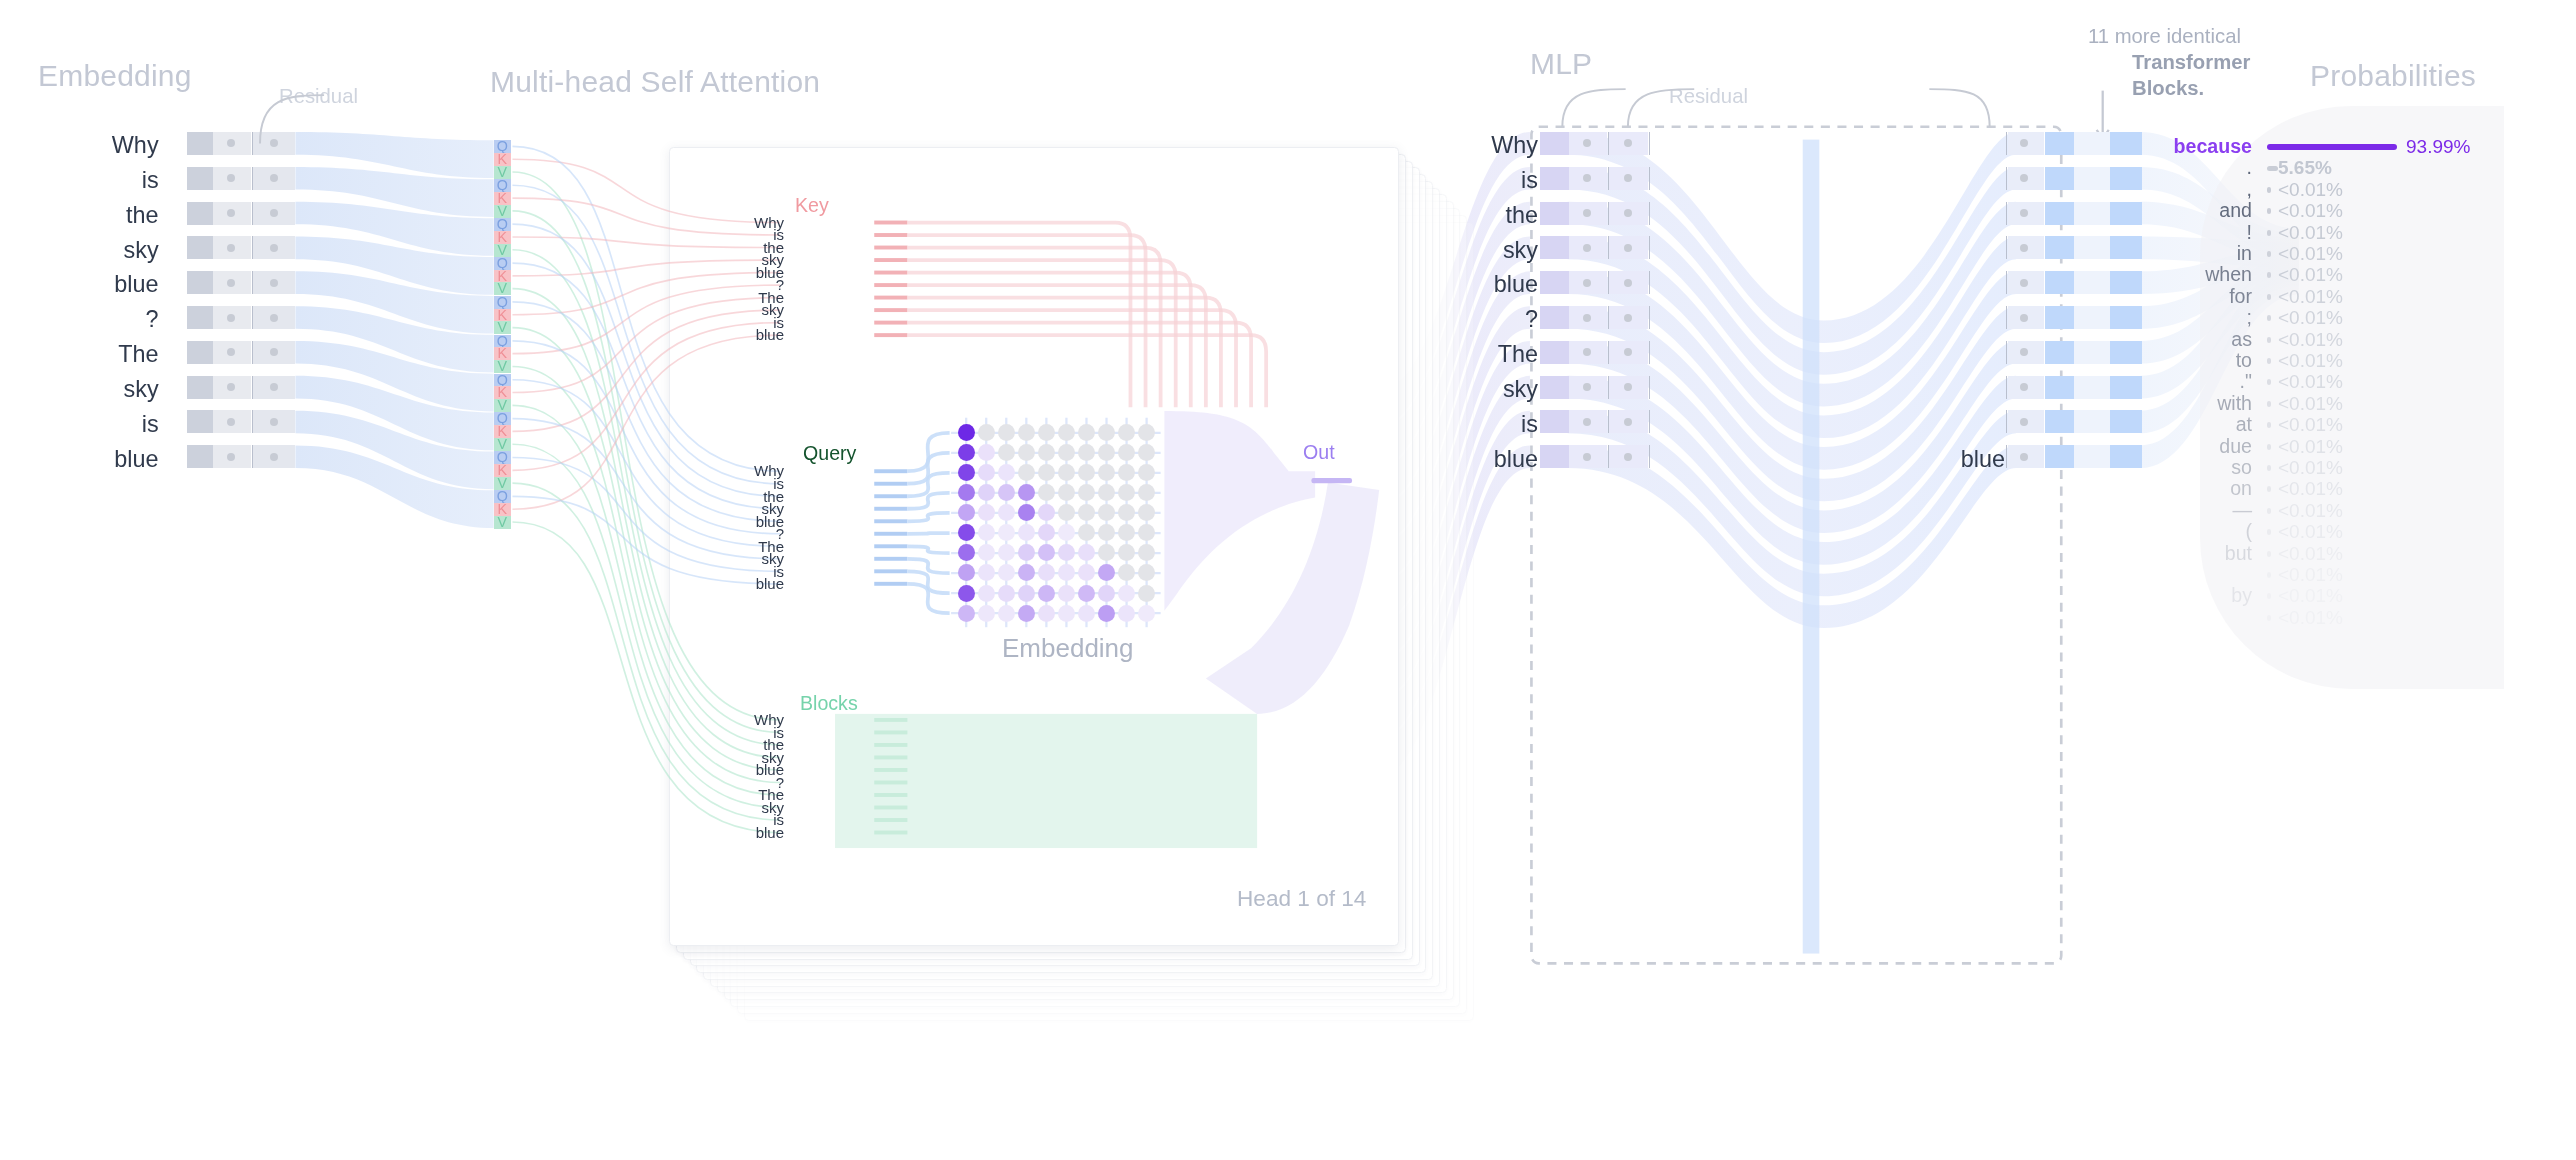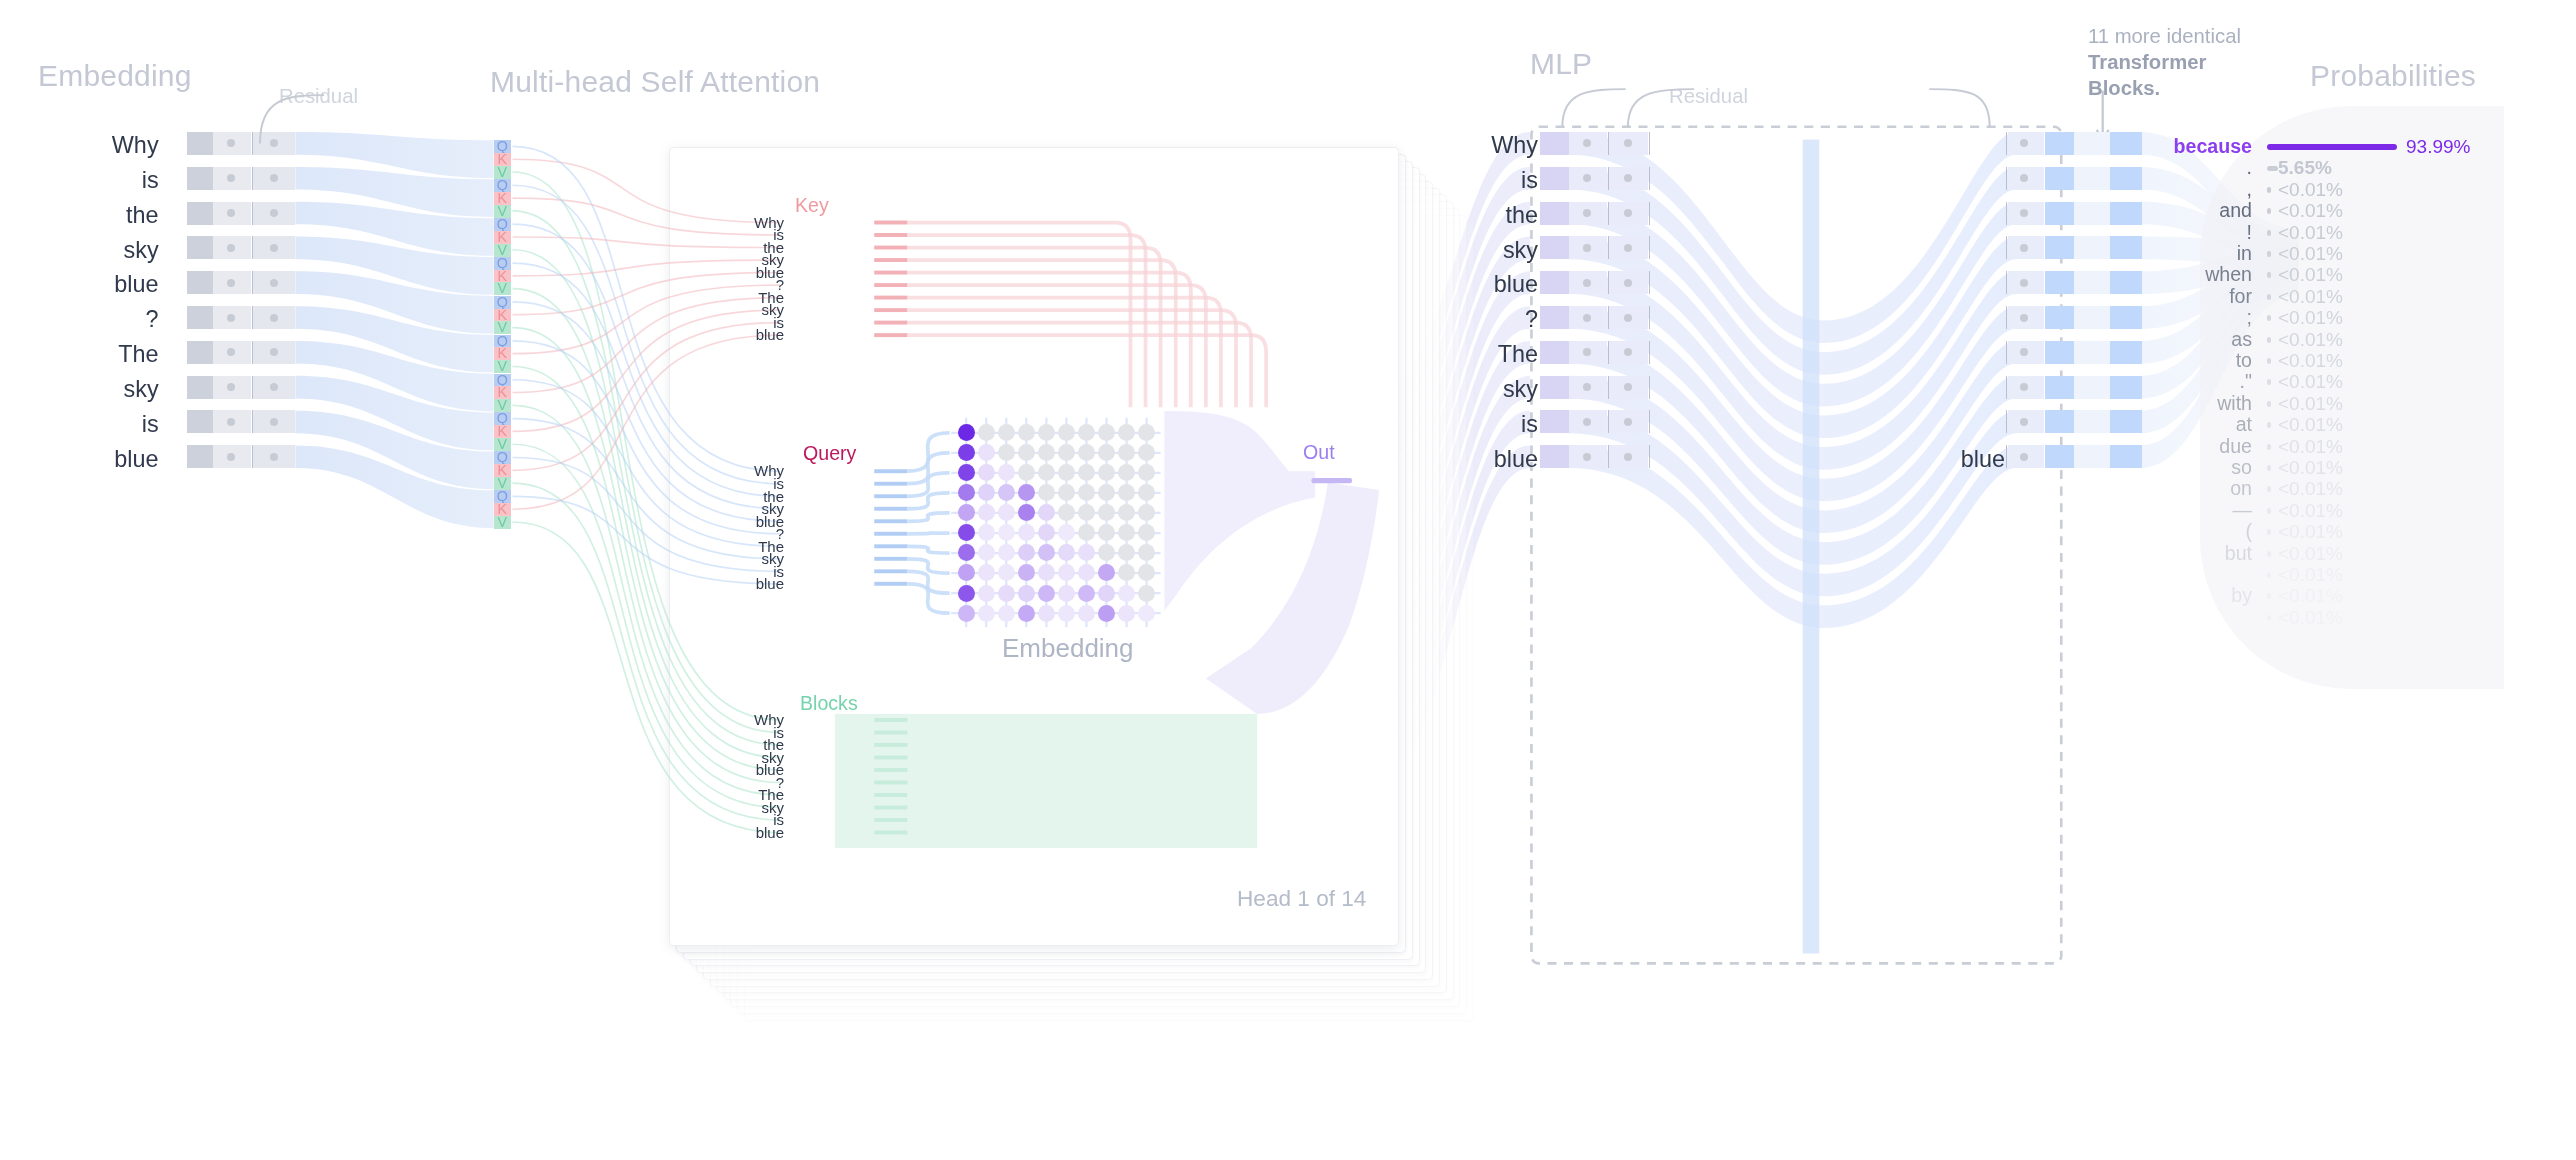--- a/index.html
+++ b/index.html
@@ -82,21 +82,21 @@
   }
   .card-main {
     box-shadow: 0 2.3px 10.6px rgba(70,80,110,.10);
   }
   .mini-label {
     position: absolute;
     font-size: 19.6px;
     white-space: nowrap;
   }
   .lab-key   { color: #f09aa0; }
-  .lab-query { color: #be185d; }
+  .lab-query { color: #14532d; }
   .lab-value { color: #76d3ab; }
   .lab-out   { color: #9b7ef0; }
   .qkv-tok {
     position: absolute;
     font-size: 15px;
     color: #303a4c;
     text-align: right;
     white-space: nowrap;
     line-height: 1;
   }
@@ -116,21 +116,21 @@
     position: absolute;
     border-radius: 50%;
   }
   .mlp-note {
     position: absolute;
     font-size: 20.3px;
     color: #aab1c0;
     line-height: 1.28;
     white-space: nowrap;
   }
-  .mlp-note b { color: #98a0b1; font-weight: 700; }
+  .mlp-note b { color: #98a0b1; font-weight: 700; margin-left: 44px; }
 
   .prob-row { position: absolute; left: 0; width: 392px; height: 21px; }
   .prob-tok {
     position: absolute; right: 326px; top: 0;
     text-align: right; white-space: nowrap;
     font-size: 19.6px; line-height: 21px;
     color: #5d6679;
   }
   .prob-tok.top { color: #8B3FF0; font-weight: 700; }
   .prob-bar {

